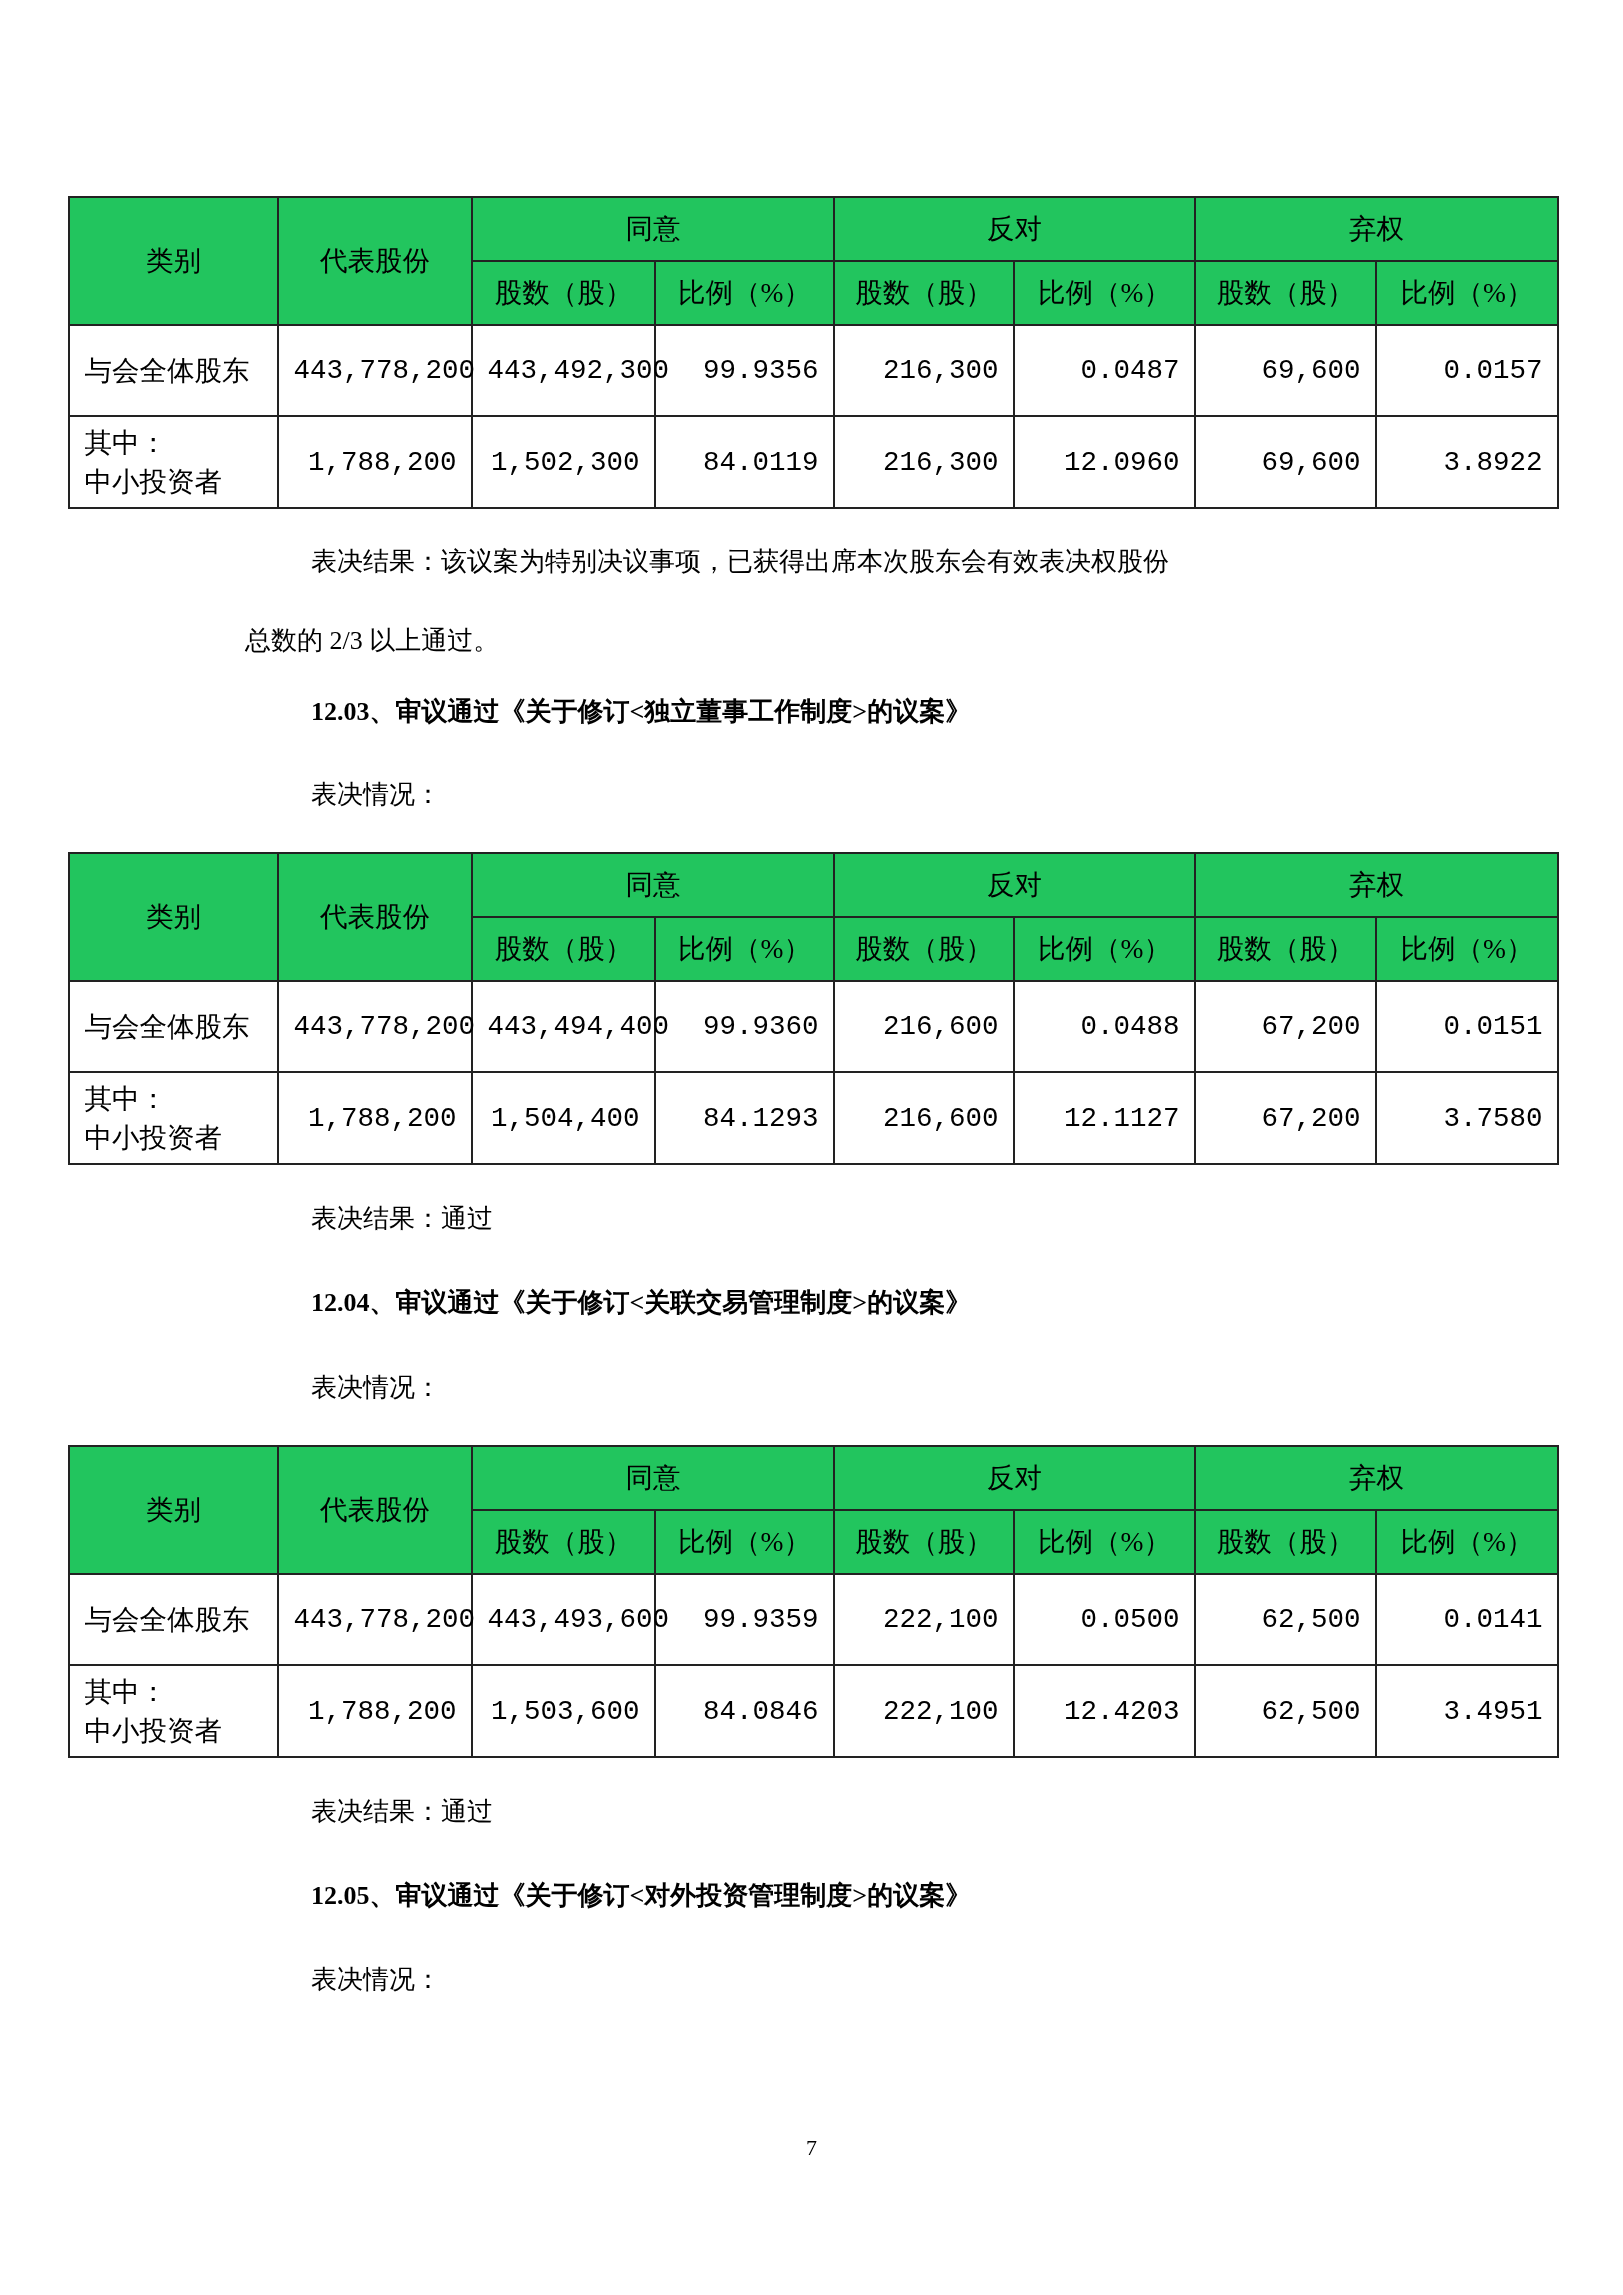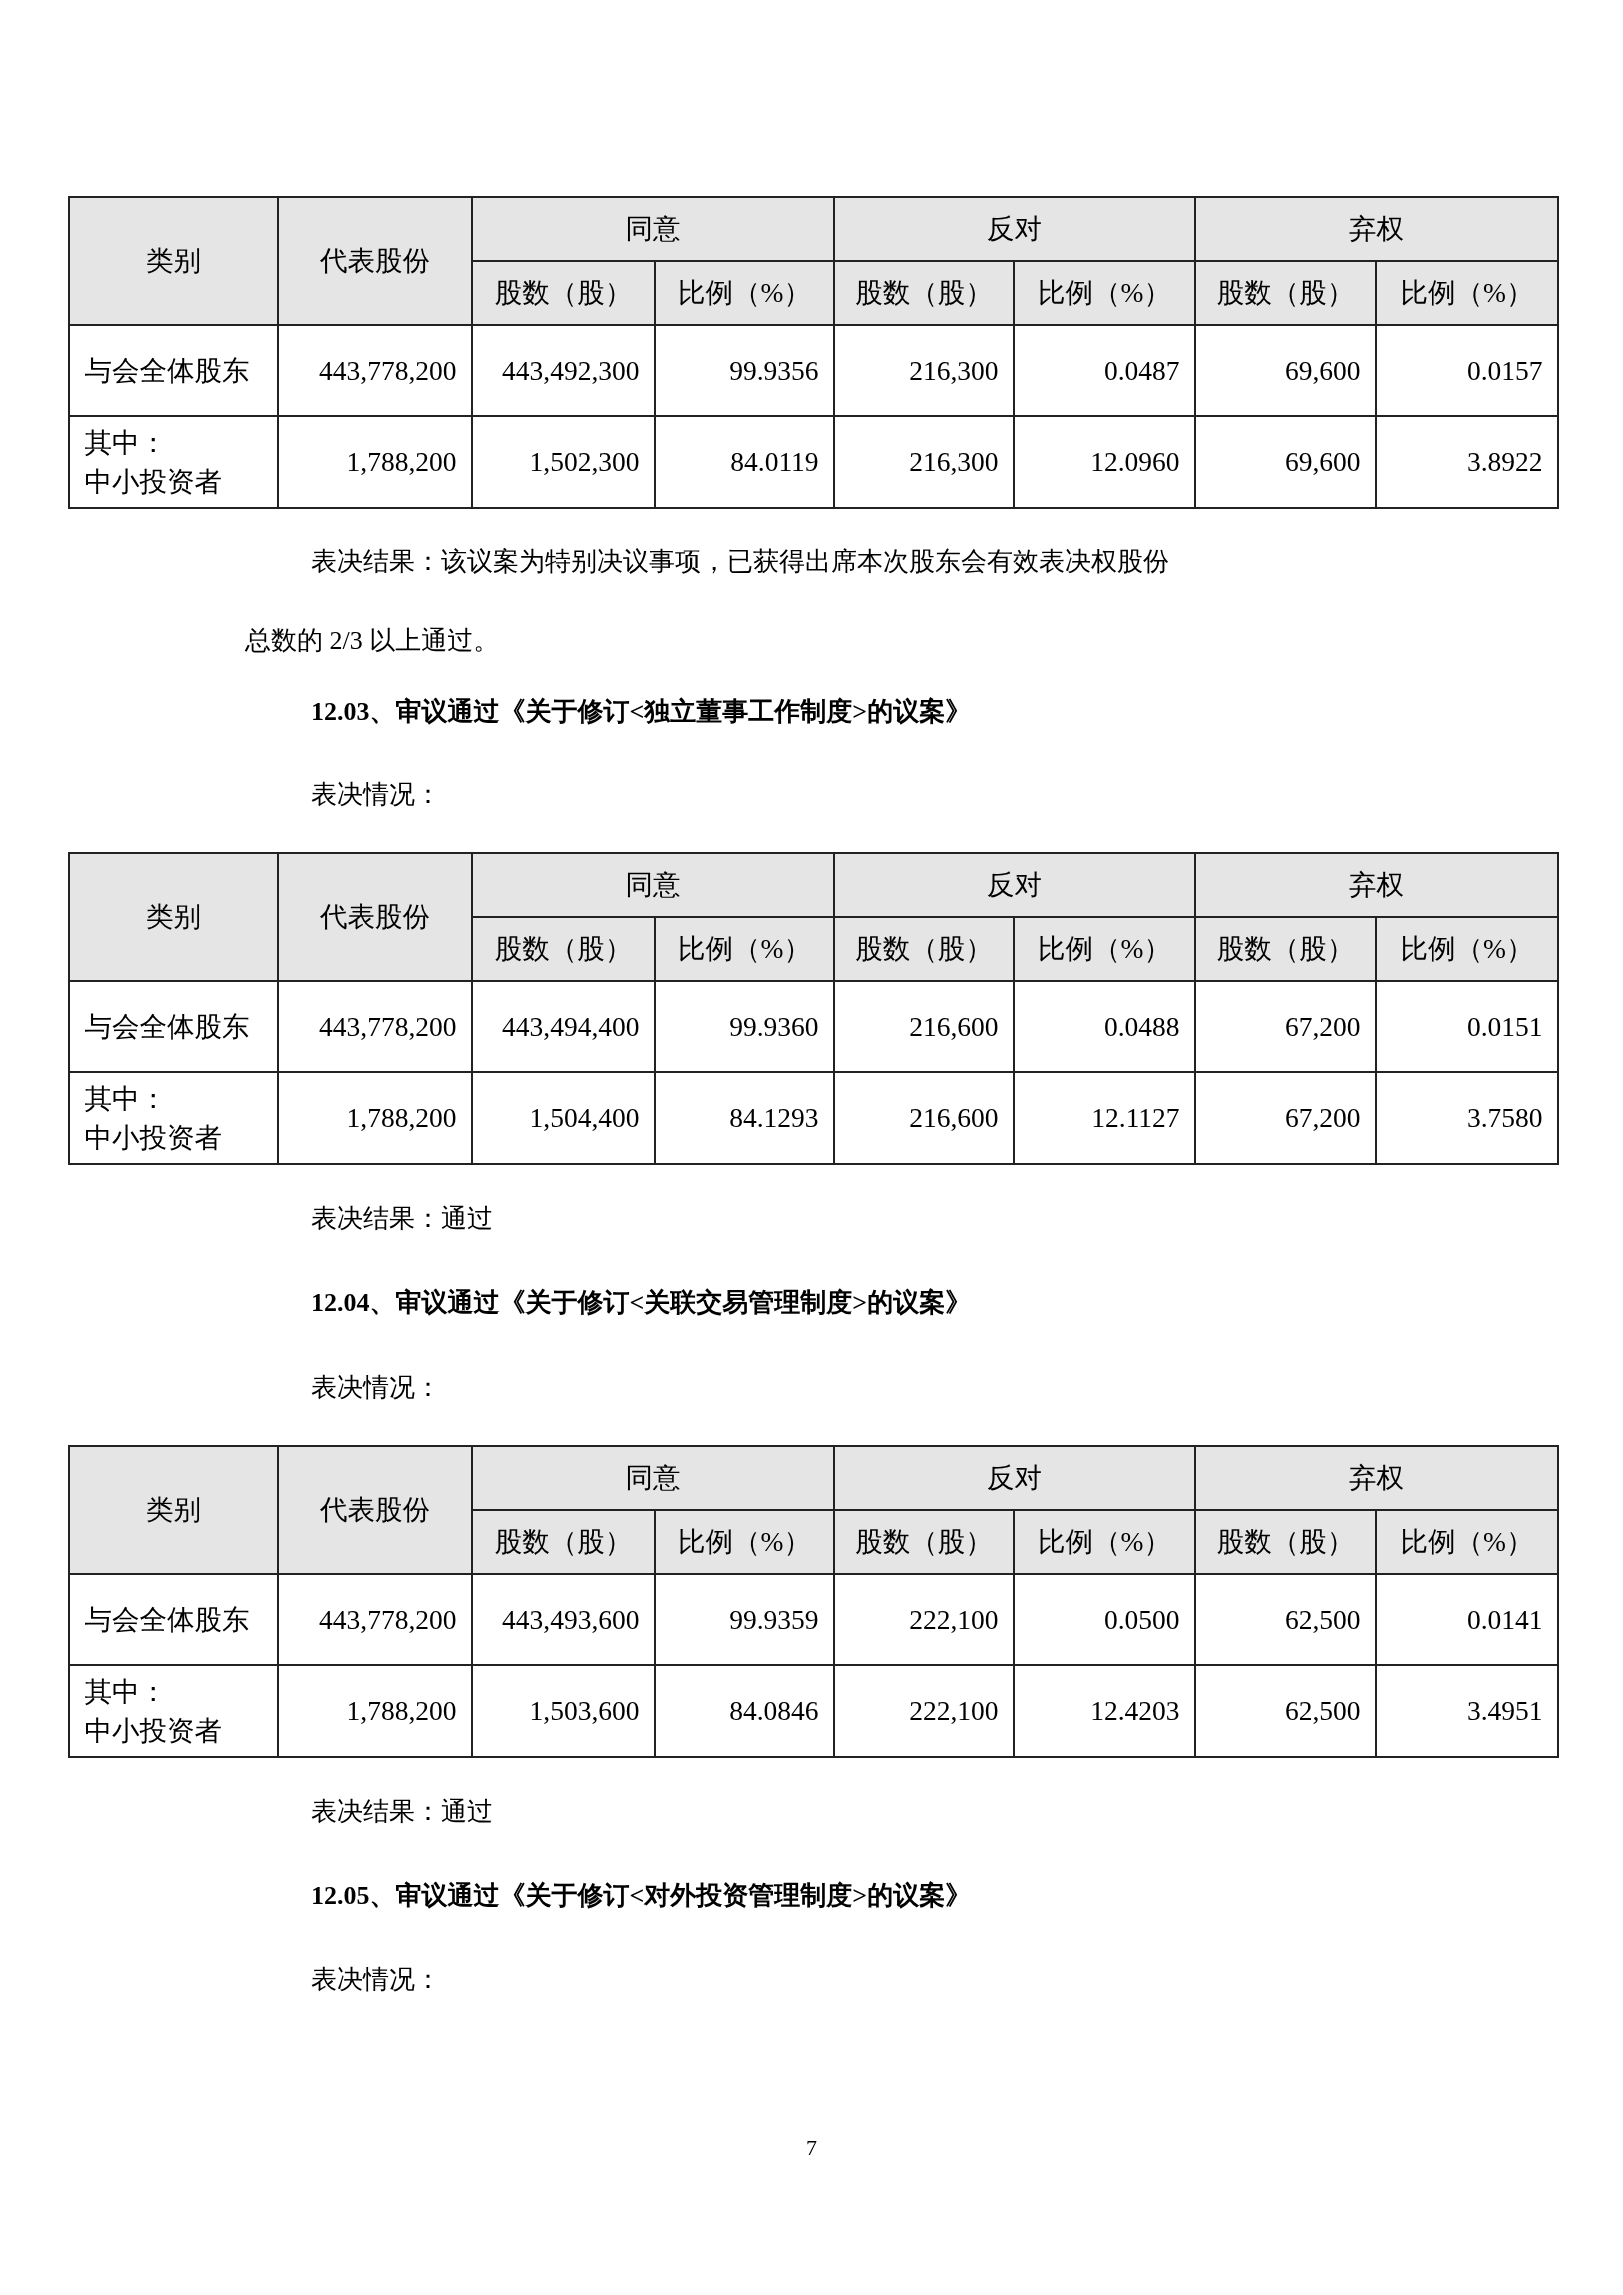--- a/index.html
+++ b/index.html
@@ -9,23 +9,23 @@
     }
     .page { position: absolute; left: 0; top: 0; width: 1623px; height: 2295px; }
     table.vote {
       position: absolute; left: 68px; width: 1488px;
       border-collapse: collapse; table-layout: fixed;
       font-size: 27.5px;
     }
     table.vote td, table.vote th {
       border: 2px solid #222; padding: 0 14.4px; font-weight: normal;
     }
-    table.vote th { background: #e5e5e5; text-align: center; height: 62px; }
+    table.vote th { background: #22c55e; text-align: center; height: 62px; }
     table.vote td.label { text-align: left; line-height: 39px; }
-    table.vote td.num { text-align: right; }
+    table.vote td.num { text-align: right; font-family: Liberation Mono, monospace; }
     table.vote tr.r1 td { height: 89px; }
     table.vote tr.r2 td { height: 90px; }
     .para { position: absolute; font-size: 26px; white-space: nowrap; }
     .indent { left: 311px; }
     .cont { left: 245px; }
     .heading { font-weight: bold; }
     .pagenum { position: absolute; left: 0; width: 1623px; text-align: center; top: 2135px; font-size: 22px; }
   </style>
 </head>
 <body>

